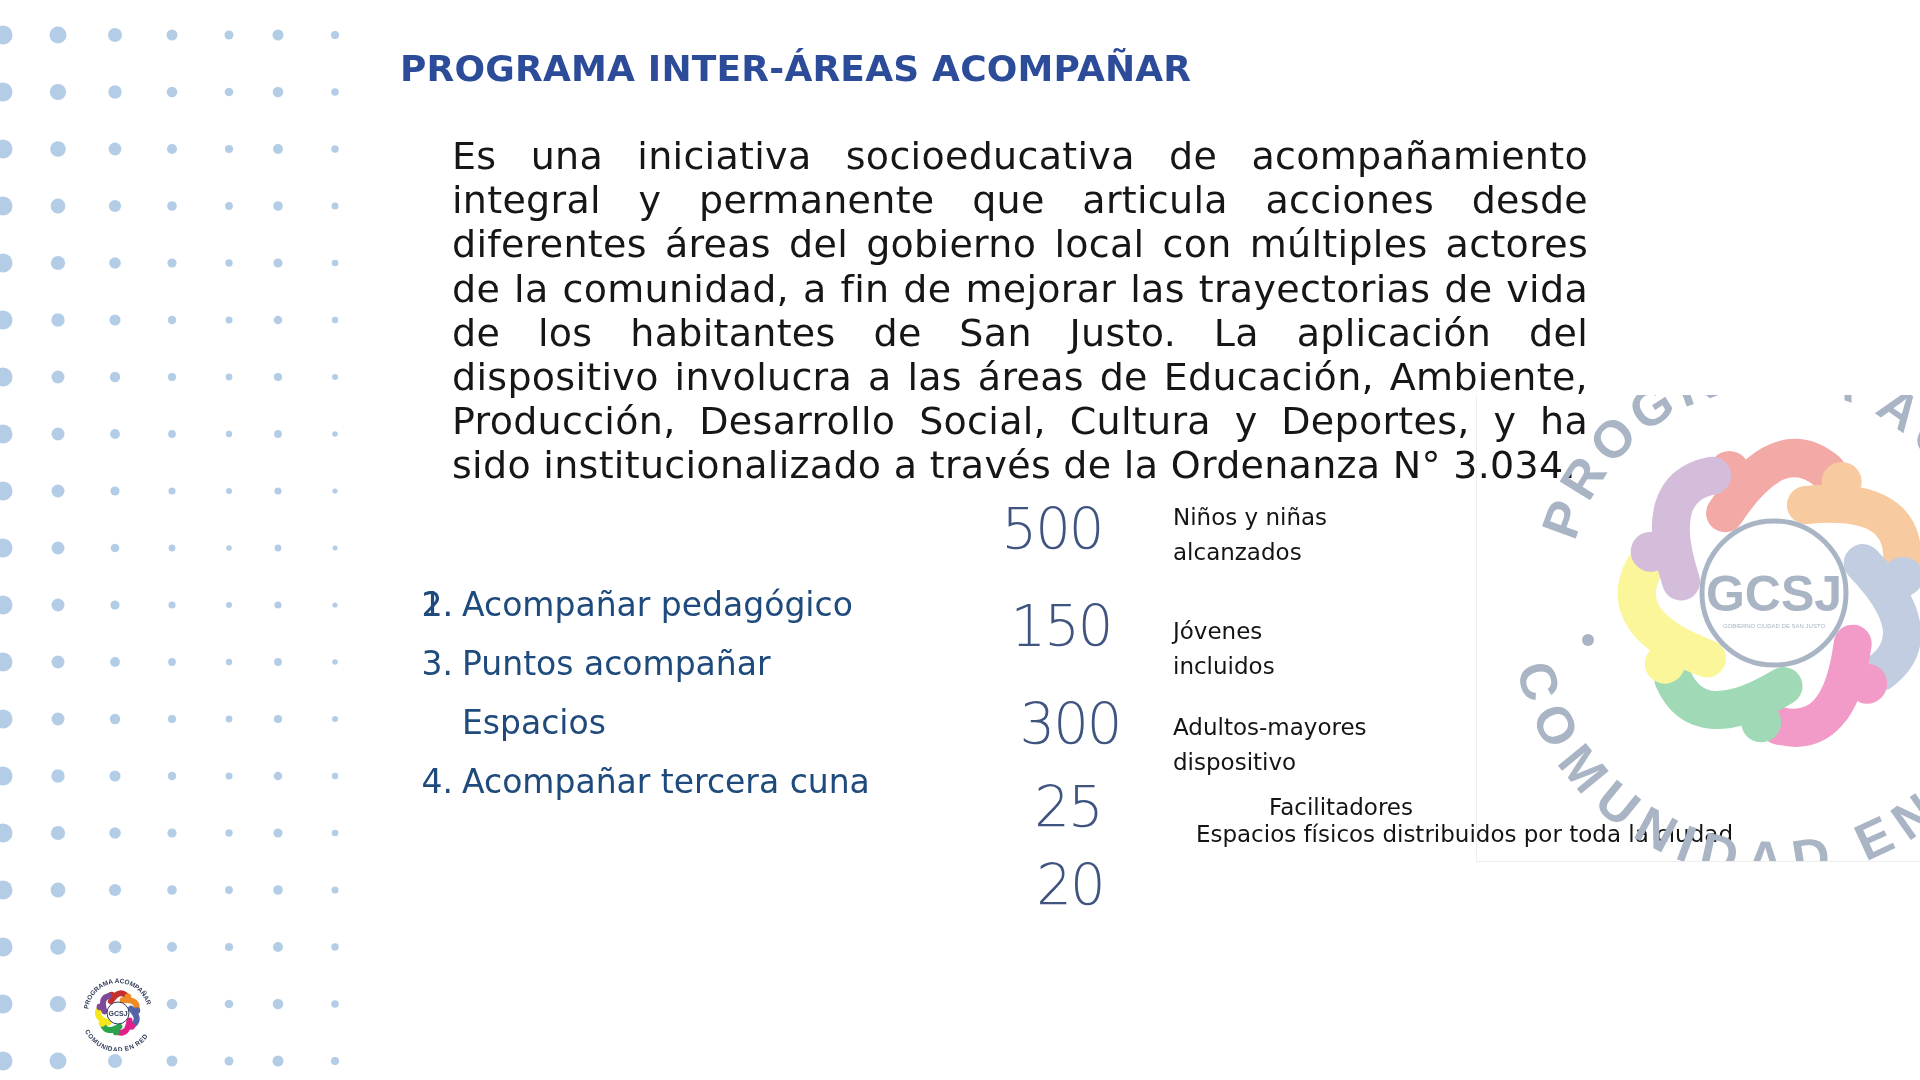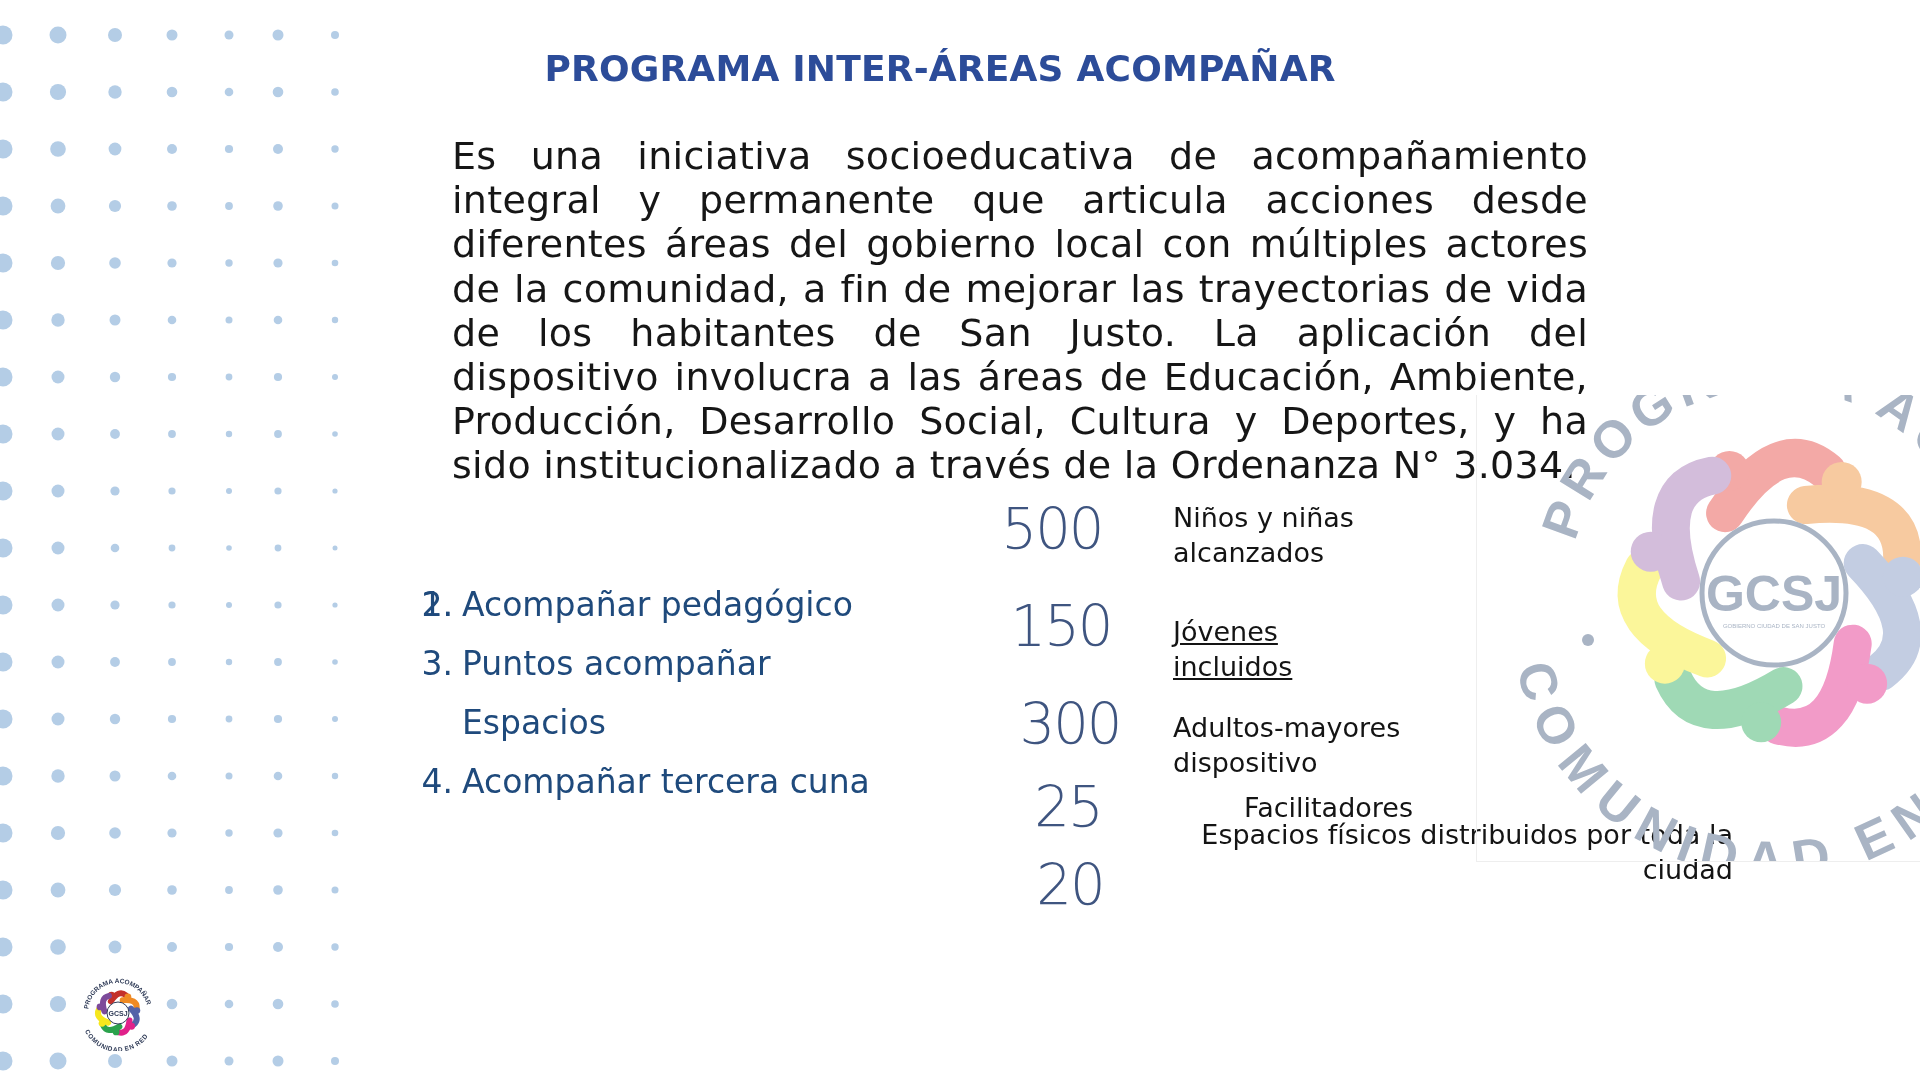--- a/index.html
+++ b/index.html
@@ -1,24 +1,24 @@
 <!DOCTYPE html>
 <html><head>
 <meta charset="utf-8">
 <style>
   html, body { margin:0; padding:0; }
   body { width:1920px; height:1080px; background:#ffffff; position:relative; overflow:hidden; font-family:"DejaVu Sans", sans-serif; }
   #dots { position:absolute; left:0; top:0; width:360px; height:1080px; }
-  .title { position:absolute; left:400px; width:1080px; top:48px; text-align:center; font-family:"DejaVu Sans", sans-serif; font-weight:bold; font-size:36px; letter-spacing:0.2px; color:#2c4c99; }
+  .title { position:absolute; left:400px; width:1080px; top:48px; font-family:"DejaVu Sans", sans-serif; font-weight:bold; font-size:36px; letter-spacing:0.2px; color:#2c4c99; }
   .intro { position:absolute; left:452px; top:134px; width:1136px; font-family:"DejaVu Sans", sans-serif; font-size:38px; line-height:44.2px; color:#161616; text-align:justify; letter-spacing:0.3px; }
   .programs { position:absolute; left:405px; top:575px; width:560px; margin:0; padding:0; list-style:none; font-family:"DejaVu Sans", sans-serif; font-size:33px; line-height:59px; color:#1f4a7c; }
   .programs li { position:relative; padding-left:57px; }
   .programs .num { position:absolute; left:0; width:48px; text-align:right; }
   .stat-num { position:absolute; width:160px; text-align:center; font-family:"DejaVu Sans", sans-serif; font-weight:200; font-size:56px; color:#3f5580; letter-spacing:-2px; line-height:60px; transform:scaleY(1.02); }
-  .stat-label { position:absolute; left:1173px; font-family:"DejaVu Sans", sans-serif; font-size:27px; line-height:35px; color:#141414; }
+  .stat-label { position:absolute; left:1173px; font-family:"DejaVu Sans", sans-serif; font-size:23px; line-height:35px; color:#141414; }
   #logo-frame { position:absolute; left:1476px; top:395px; width:460px; height:466px; border-left:1px solid #eeeeee; border-bottom:1px solid #eeeeee; overflow:hidden; }
   #small-logo { position:absolute; left:80px; top:975px; width:76px; height:76px; background:#fff; }
 </style>
 </head>
 <body>
 
 <svg id="dots" xmlns="http://www.w3.org/2000/svg">
     <circle cx="3" cy="35" r="9.5" fill="#b4cde6"></circle>
     <circle cx="58" cy="35" r="8.5" fill="#b4cde6"></circle>
     <circle cx="115" cy="35" r="7.0" fill="#b4cde6"></circle>
@@ -163,21 +163,21 @@
   <li><span class="num">2.</span><span>Acompañar pedagógico</span></li>
   <li style="width:420px;"><span class="num">3.</span><span style="display:inline-block; margin-left:-57px; padding-left:57px; text-indent:0;">Puntos acompañar Espacios</span></li>
   <li><span class="num">4.</span><span>Acompañar tercera cuna</span></li>
 </ol>
 
 <div>
   <div class="stat-num" style="left:972px; top:500px;">500</div>
   <div class="stat-label" style="top:500px; width:200px;">Niños y niñas alcanzados</div>
 
   <div class="stat-num" style="left:981px; top:597px;">150</div>
-  <div class="stat-label" style="top:614px; width:140px;text-decoration:underline;">Jóvenes incluidos</div>
+  <div class="stat-label" style="top:614px; width:140px;">Jóvenes incluidos</div>
 
   <div class="stat-num" style="left:990px; top:695px;">300</div>
   <div class="stat-label" style="top:710px; width:240px;">Adultos-mayores dispositivo</div>
 
   <div class="stat-num" style="left:988px; top:778px;">25</div>
   <div class="stat-label" style="top:790px; width:240px;text-align:right;">Facilitadores</div>
 
   <div class="stat-num" style="left:990px; top:856px;">20</div>
   <div class="stat-label" style="top:817px; width:560px;text-align:right;">Espacios físicos distribuidos por toda la ciudad</div>
 </div>

